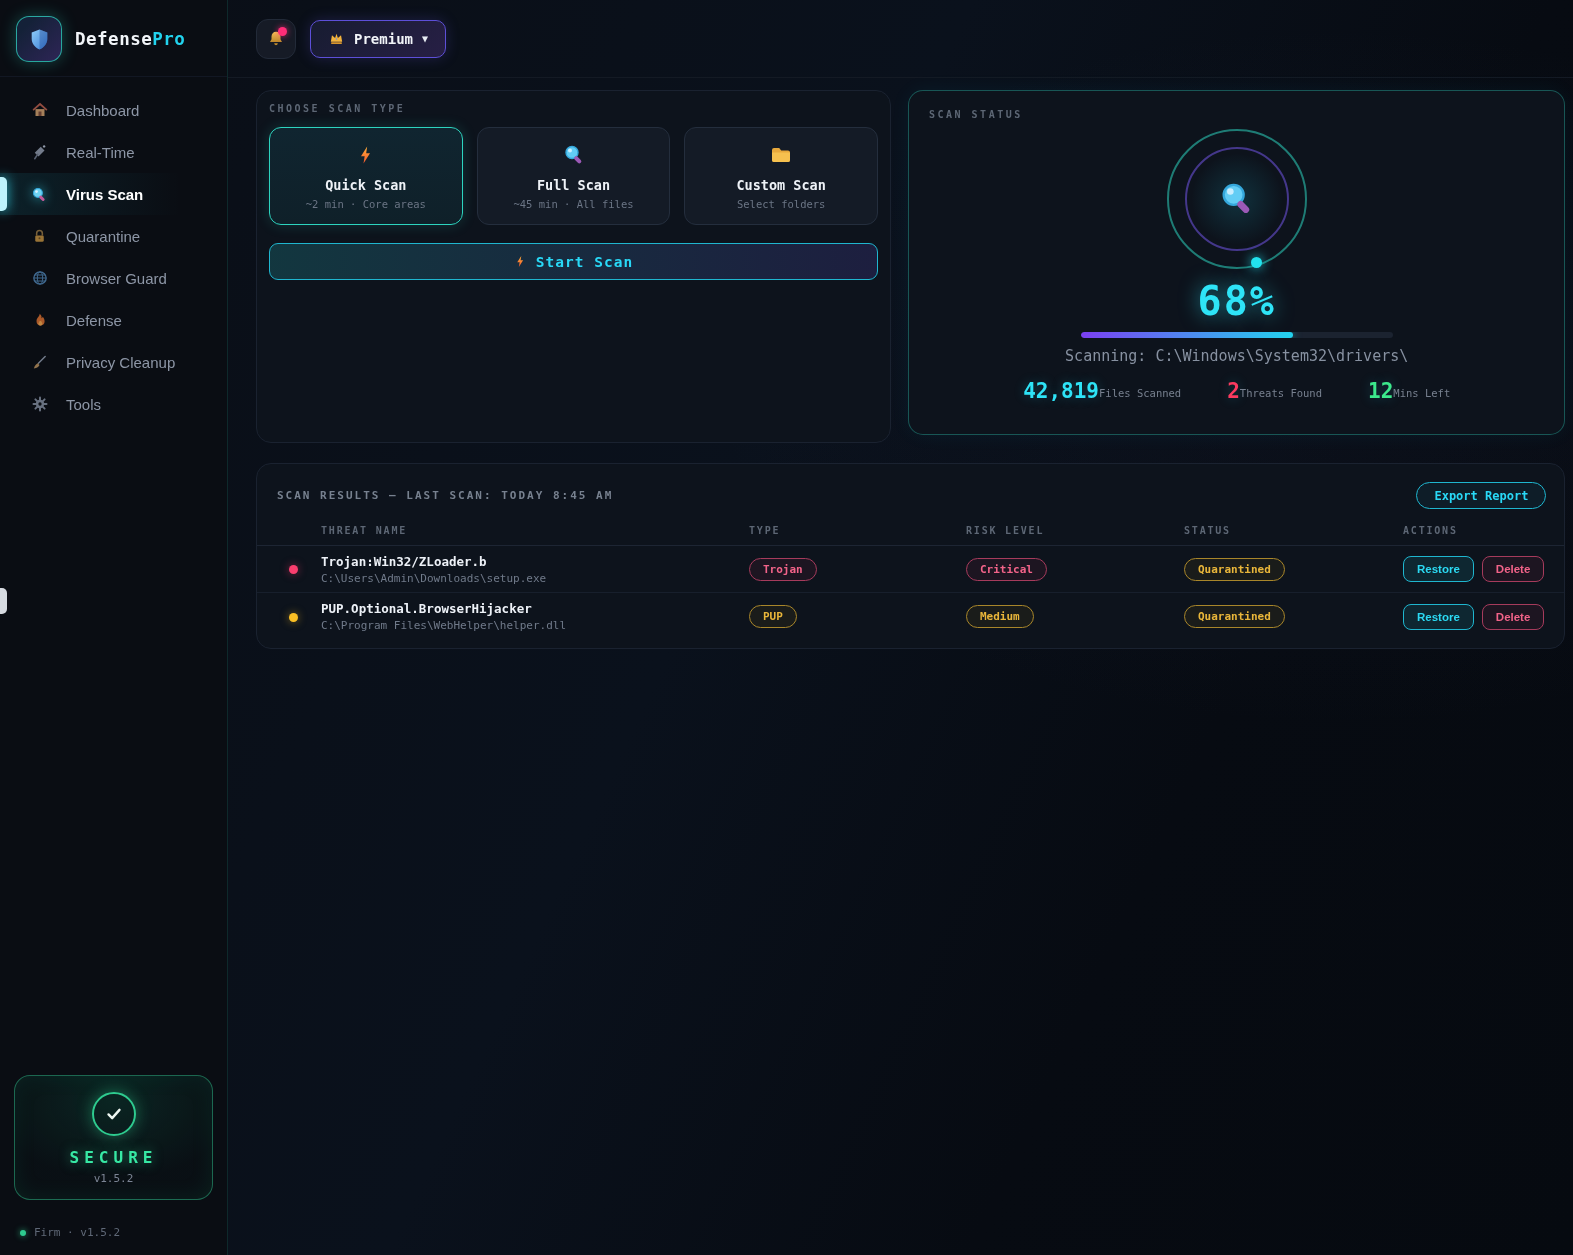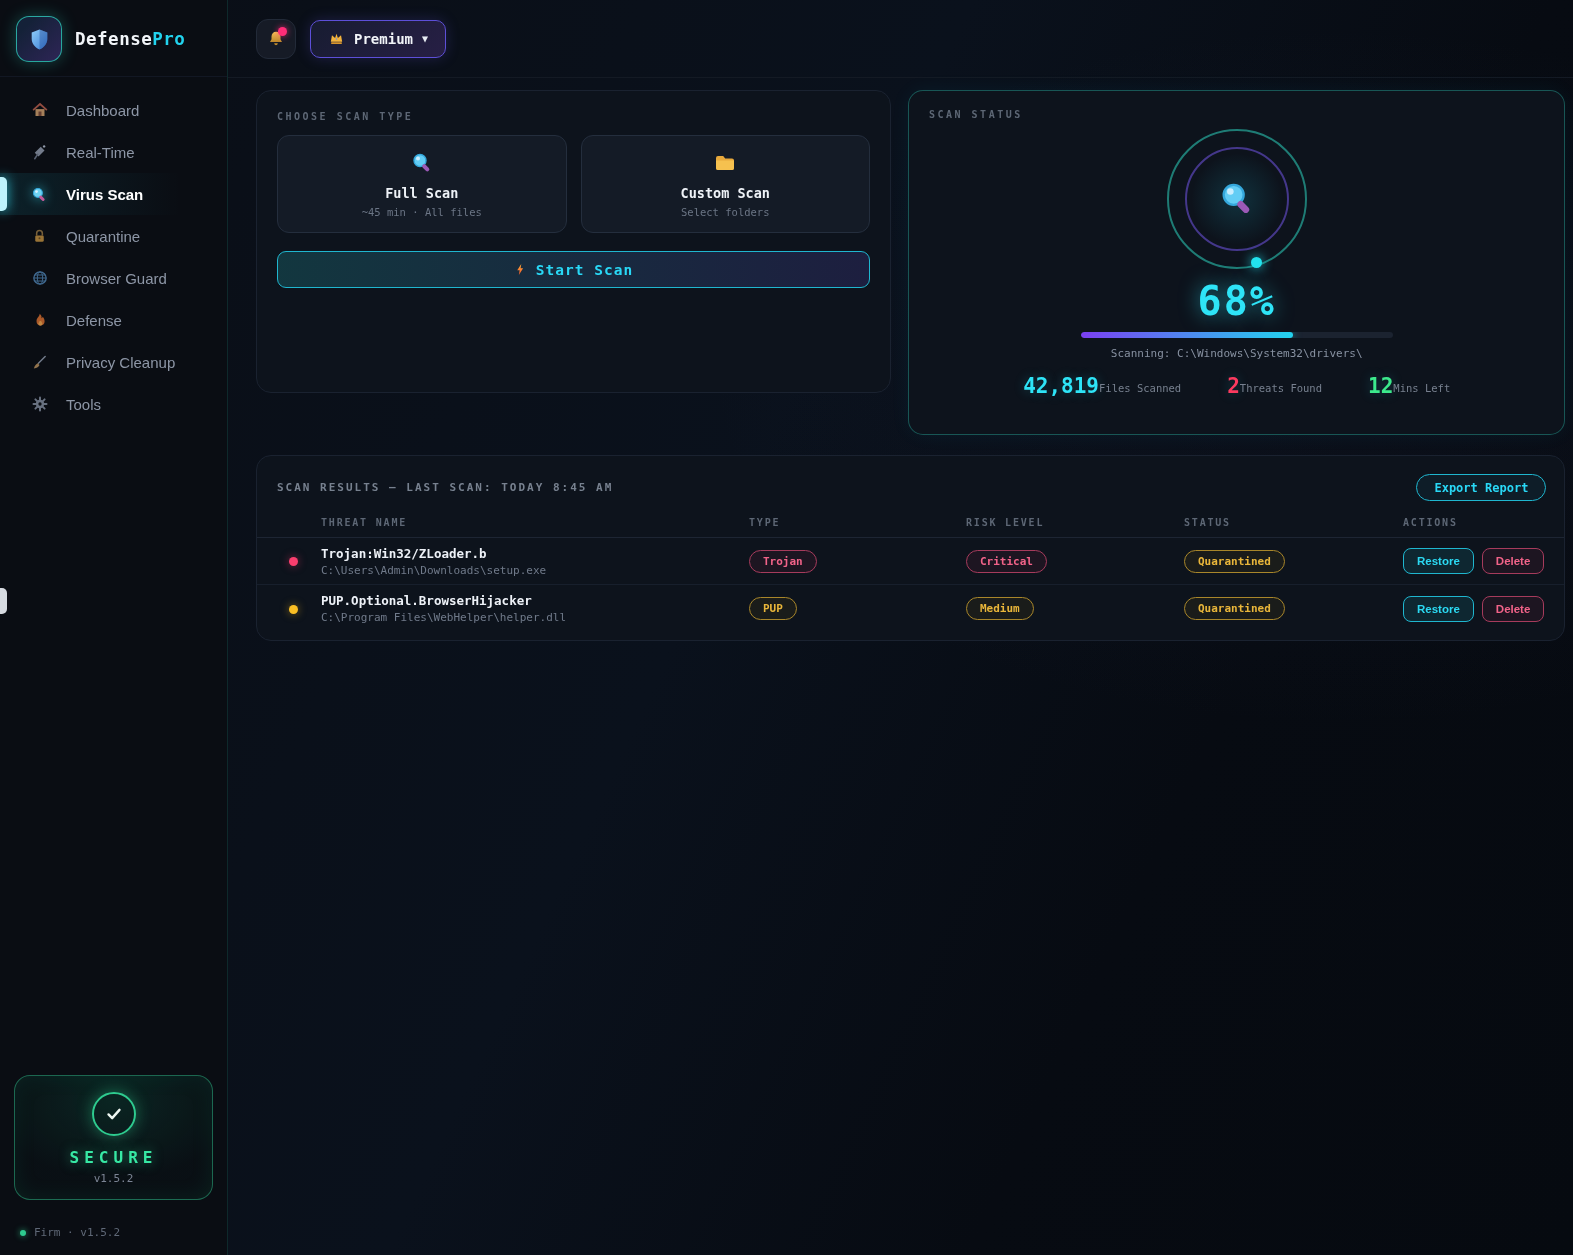--- a/index.html
+++ b/index.html
@@ -88,21 +88,21 @@
   .premium-caret { font-size:10px; color:#e8edf4; }
 
   .content { padding:12px 33px 0 28px; }
   .cards-row { display:flex; gap:17px; }
   .card { background:#0d131c; border:1px solid #1a2230; border-radius:15px; }
 
   .section-label { font-family:"DejaVu Sans Mono", monospace; font-weight:bold; font-size:10px;
     letter-spacing:2.5px; color:#5d6775; }
 
   
-  .card-scan-type { width:635px; height:303px; padding:20px; }
+  .card-scan-type { width:635px; height:353px; padding:12px; }
   .scan-options { margin-top:13px; display:flex; gap:14px; }
   .scan-option { flex:1; height:98px; border-radius:12px; background:#141b26; border:1px solid #242e3d;
     display:flex; flex-direction:column; align-items:center; justify-content:center; cursor:pointer; }
   .scan-option.selected { border:1.5px solid #2dd4bf;
     background:linear-gradient(180deg,#102530,#0f2029);
     box-shadow:0 0 14px rgba(45,212,191,0.18); }
   .scan-option .opt-ico { height:26px; display:flex; align-items:center; justify-content:center; }
   .opt-name { margin-top:9px; font-family:"DejaVu Sans Mono", monospace; font-weight:bold; font-size:13.5px; color:#eef2f7; }
   .opt-desc { margin-top:5px; font-family:"DejaVu Sans Mono", monospace; font-size:10.5px; color:#6b7585; }
   .start-btn { margin-top:18px; width:100%; height:37px; border-radius:9px;
@@ -126,21 +126,21 @@
   .ring-center { position:absolute; left:50%; top:50%; transform:translate(-50%,-50%);
     width:40px; height:40px; }
   .ring-dot { position:absolute; width:11px; height:11px; border-radius:50%; background:#22e3ee;
     box-shadow:0 0 12px rgba(34,227,238,0.95); left:calc(50% + 14px); top:calc(50% + 58px); }
   .big-percent { margin-top:4px; font-family:"DejaVu Sans Mono", monospace; font-weight:bold;
     font-size:40px; letter-spacing:2px; color:#2ee4f7; text-shadow:0 0 20px rgba(46,228,247,0.55); }
   .progress-track { margin-top:8px; width:312px; height:6px; border-radius:3px; background:#1b2330; overflow:hidden; }
   .progress-fill { height:100%; border-radius:3px;
     background:linear-gradient(90deg,#7b3ff2,#22d3ee);
     box-shadow:0 0 10px rgba(34,211,238,0.6); }
-  .scanning-line { margin-top:9px; font-family:"DejaVu Sans Mono", monospace; font-size:11px; color:#8791a1; }
+  .scanning-line { margin-top:9px; font-family:"DejaVu Sans Mono", monospace; font-size:15px; color:#8791a1; }
   .stats-row { margin-top:14px; display:flex; gap:46px; align-items:flex-start; }
   .stat { display:flex; align-items:center; }
   .stat-value { font-family:"DejaVu Sans Mono", monospace; font-weight:bold; font-size:21px;
     text-shadow:0 0 12px rgba(46,228,247,0.25); }
   .stat-label { margin-top:3px; font-size:10.5px; color:#77808f; font-family:"DejaVu Sans Mono", monospace; }
 
   
   .card-results { margin-top:20px; padding:18px 0 8px 0; }
   .results-head { display:flex; align-items:center; justify-content:space-between; padding:0 18px 0 20px; }
   .results-title { font-family:"DejaVu Sans Mono", monospace; font-weight:bold; font-size:11px;
@@ -324,20 +324,35 @@
     </div>
   </header>
 
   <div class="content">
     <div class="cards-row">
 
       <section class="card card-scan-type">
         <div class="section-label">CHOOSE SCAN TYPE</div>
         <div class="scan-options">
 
+          <div class="scan-option selected">
+            <span class="opt-ico">
+              <svg width="20" height="24" viewBox="0 0 24 24">
+                <defs>
+                    <linearGradient id="gBolt1" x1="0" y1="0" x2="0" y2="1">
+                  <stop offset="0" stop-color="#ffb03a"></stop>
+                      <stop offset="1" stop-color="#f2552c"></stop>
+                </linearGradient>
+                  </defs>
+                <path d="M13.4 1.8L6 13.4h4.4L9 22.2l7.8-12.3h-4.6z" fill="url(#gBolt1)"></path>
+              </svg>
+            </span>
+            <div class="opt-name">Quick Scan</div>
+            <div class="opt-desc">~2 min · Core areas</div>
+          </div>
 
           <div class="scan-option">
             <span class="opt-ico">
               <svg width="24" height="24" viewBox="0 0 24 24">
                 <circle cx="10" cy="9.5" r="6" fill="#62cdf5" stroke="#35a8dc" stroke-width="1.4"></circle>
                 <circle cx="8" cy="7.5" r="2" fill="#c9eeff"></circle>
                 <rect x="14.2" y="12.4" width="8.4" height="4" rx="2" transform="rotate(45 14.2 12.4)" fill="#9b59b6"></rect>
               </svg>
             </span>
             <div class="opt-name">Full Scan</div>

